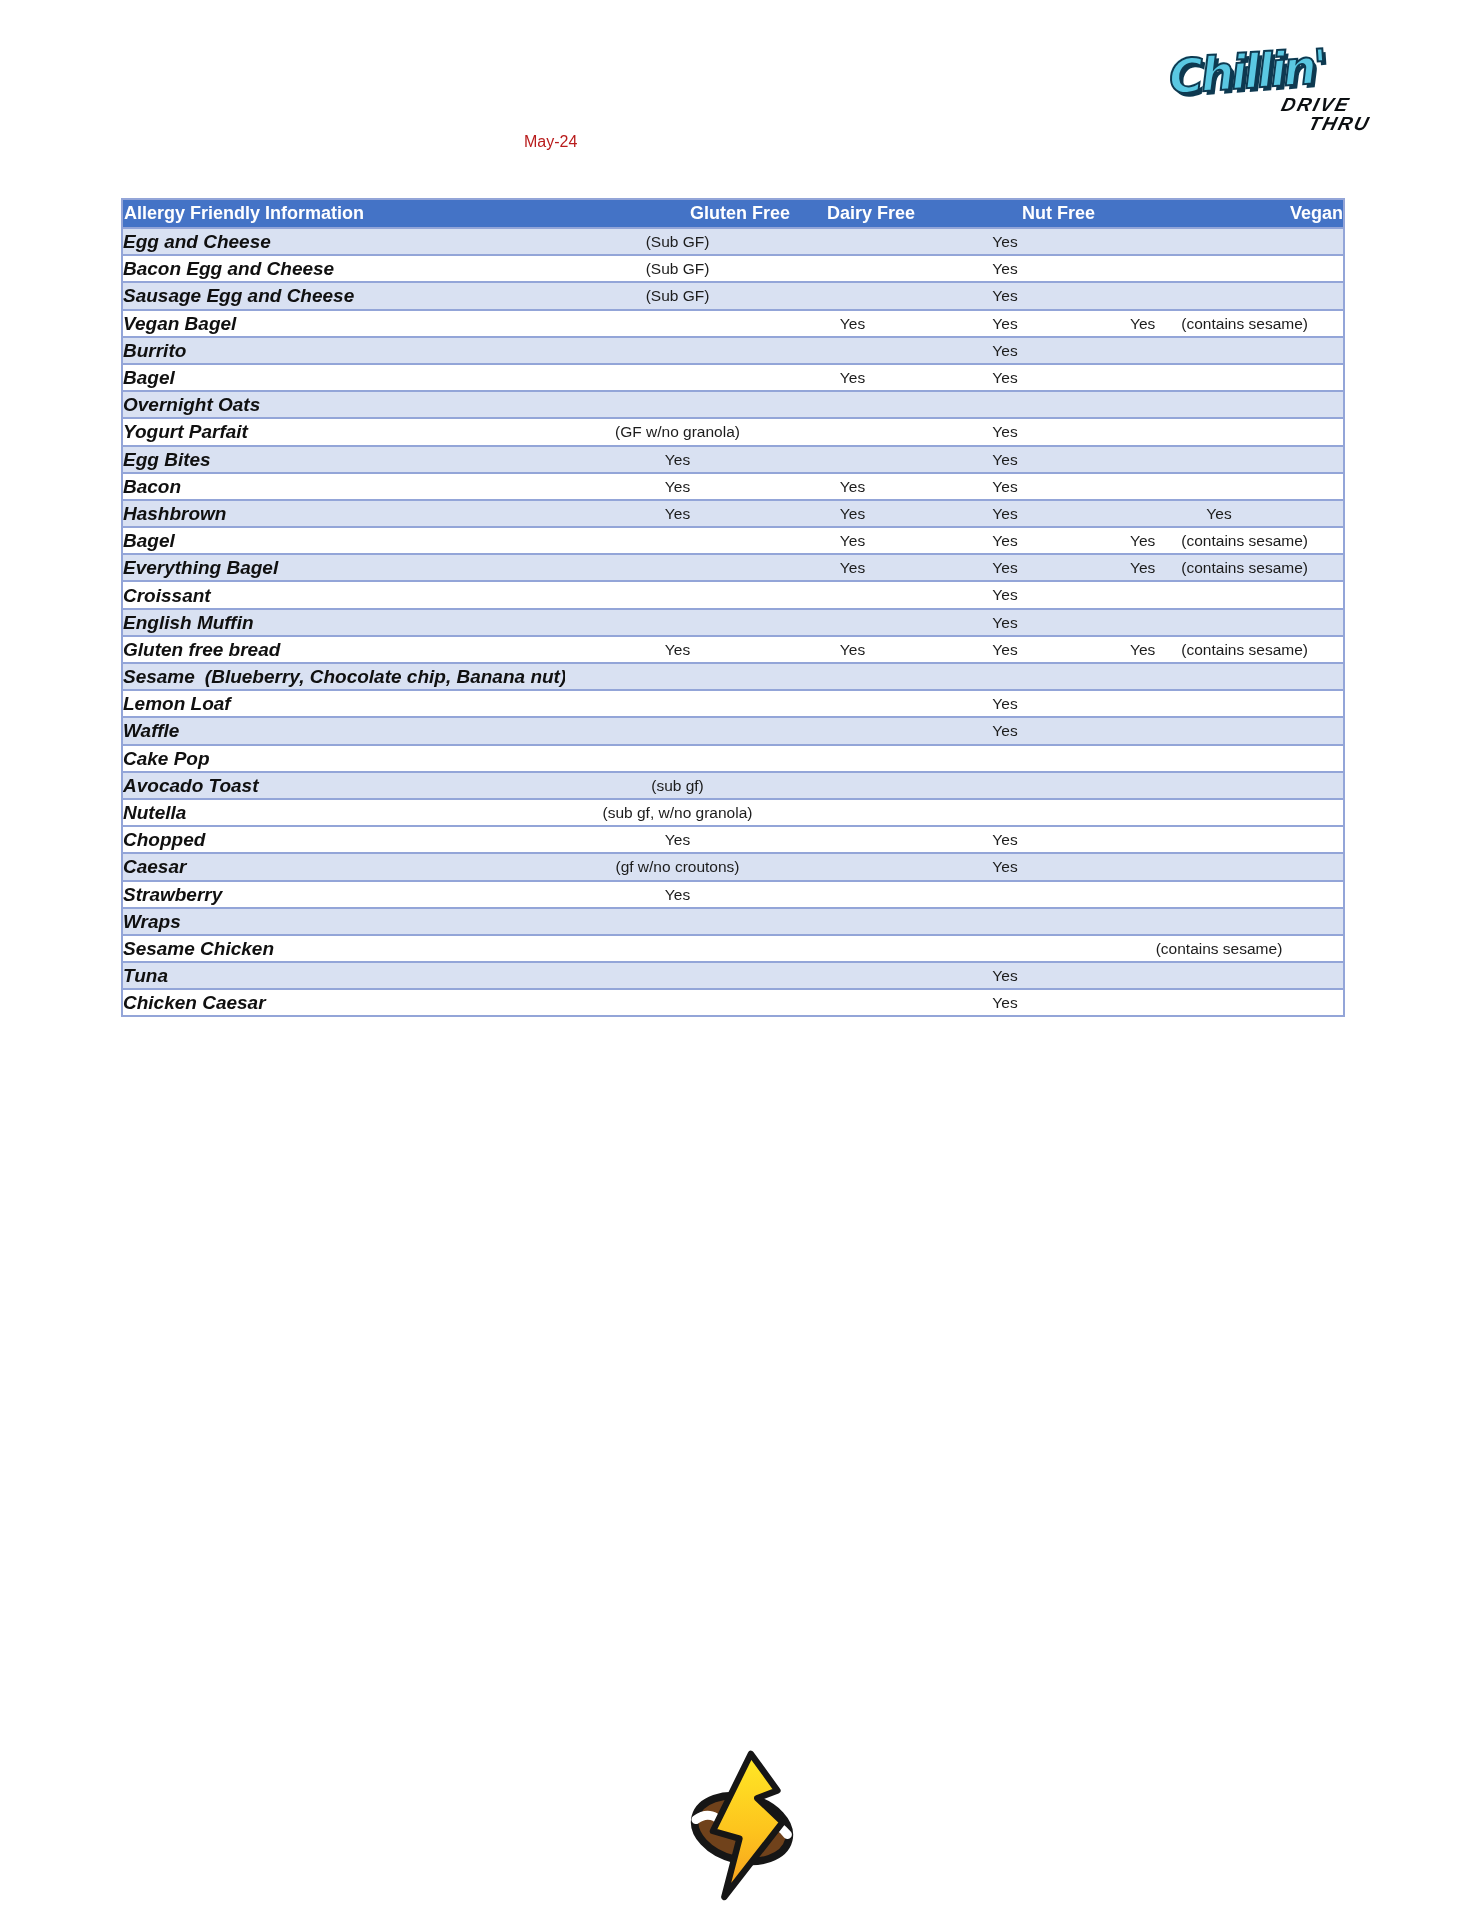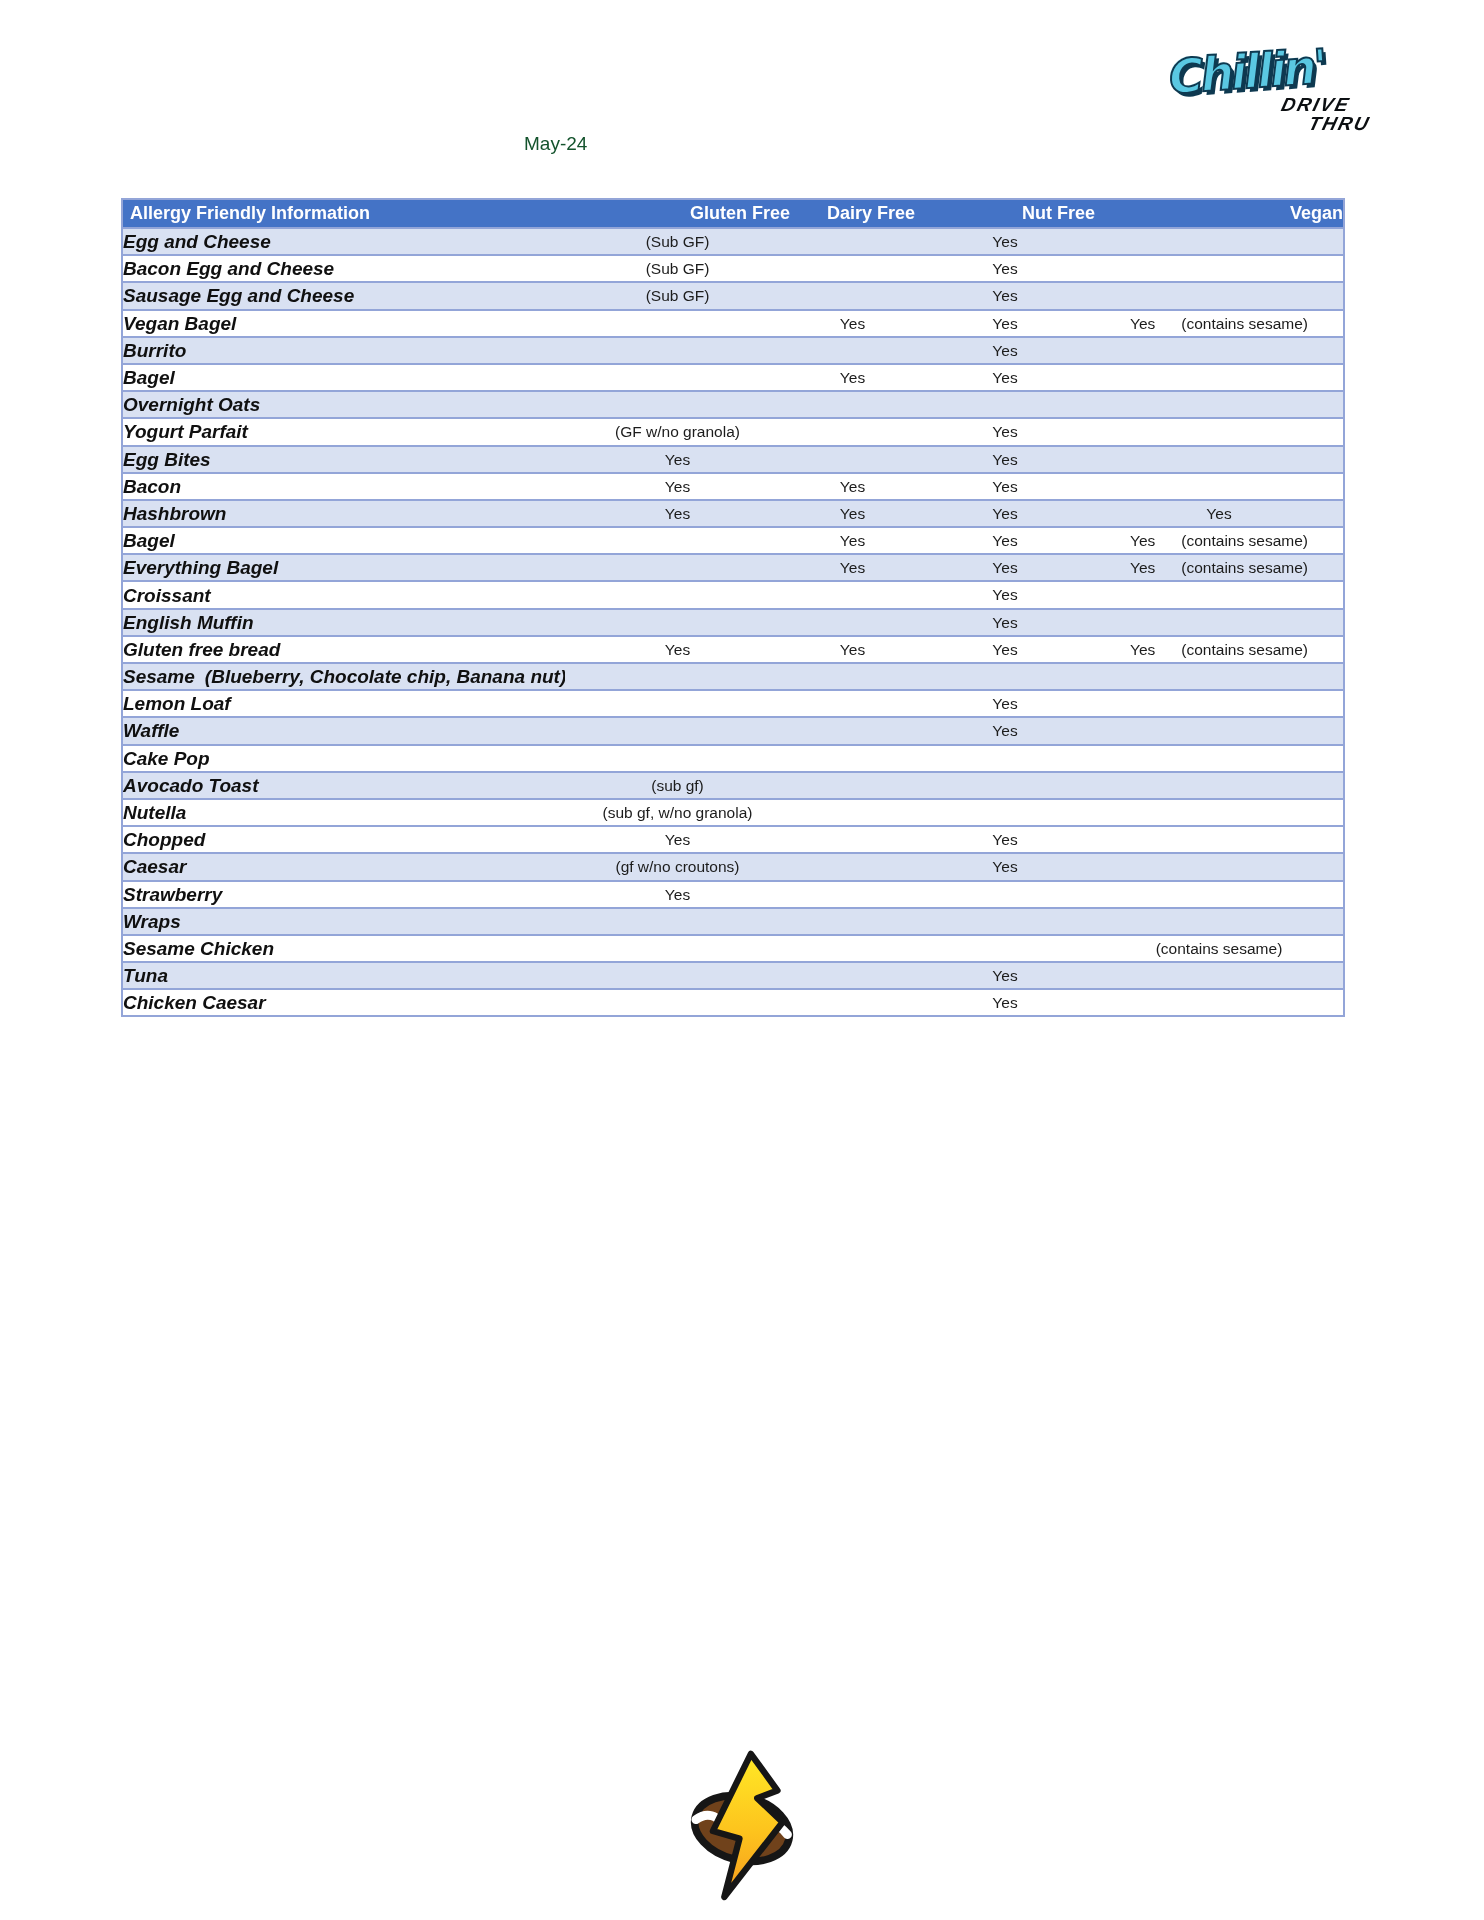--- a/index.html
+++ b/index.html
@@ -1,19 +1,19 @@
 <!DOCTYPE html>
 <html><head>
 <meta charset="utf-8">
 <style>
   html,body{margin:0;padding:0;background:#ffffff;}
   body{width:1484px;height:1920px;position:relative;font-family:"Liberation Sans",sans-serif;}
   .page{position:absolute;inset:0;background:#ffffff;overflow:hidden;}
 
-  .date{position:absolute;left:524px;top:133px;font-size:19px;color:#14532d;}
+  .date{position:absolute;left:524px;top:133px;font-size:16px;color:#b91c1c;}
 
   
   .brand{position:absolute;left:1122px;top:44px;width:250px;}
   .brand-script{
     font-family:"DejaVu Sans",sans-serif;font-weight:bold;font-style:italic;
     font-size:47px;letter-spacing:-3px;color:#5ac8e2;
     -webkit-text-stroke:2px #0e3950;
     text-shadow:3px 4px 0 #0e3950,-1px -1px 0 #c9f0f9;
     transform:rotate(-4deg);white-space:nowrap;text-align:center;
   }
@@ -21,21 +21,21 @@
   .brand-sub .l1{display:block;font-size:19px;letter-spacing:2px;margin-right:22px;transform:skewX(-14deg);}
   .brand-sub .l2{display:block;font-size:19px;letter-spacing:2px;margin-right:2px;transform:skewX(-14deg);}
 
   
   .table{position:absolute;left:121px;top:198px;width:1224px;border:2px solid #93a5d8;box-sizing:border-box;background:#fff;}
   .thead,.trow{display:grid;grid-template-columns:442px 225px 125px 180px 248px;}
   .thead{height:27px;background:#4473c6;color:#ffffff;font-weight:bold;font-size:18px;line-height:27px;}
   .trow{height:27.2px;border-top:2px solid #93a5d8;font-size:15.5px;line-height:25px;box-sizing:border-box;color:#1c1c1c;}
   .trow.alt{background:#d9e1f2;}
   .cell{overflow:hidden;white-space:nowrap;}
-  .h-item{padding-left:7px;}
+  .h-item{padding-left:1px;}
   .h-center{text-align:right;}
   .c-item{font-weight:bold;font-style:italic;font-size:19px;color:#101010;display:flex;align-items:center;gap:10px;}
   .item-note{font-size:19px;font-weight:bold;font-style:italic;}
   .c-center{text-align:center;}
   .c-vegan{display:flex;justify-content:center;align-items:center;gap:26px;}
 
   
   .footer-logo{position:absolute;left:676px;top:1750px;width:132px;height:152px;}
 </style>
 </head>

